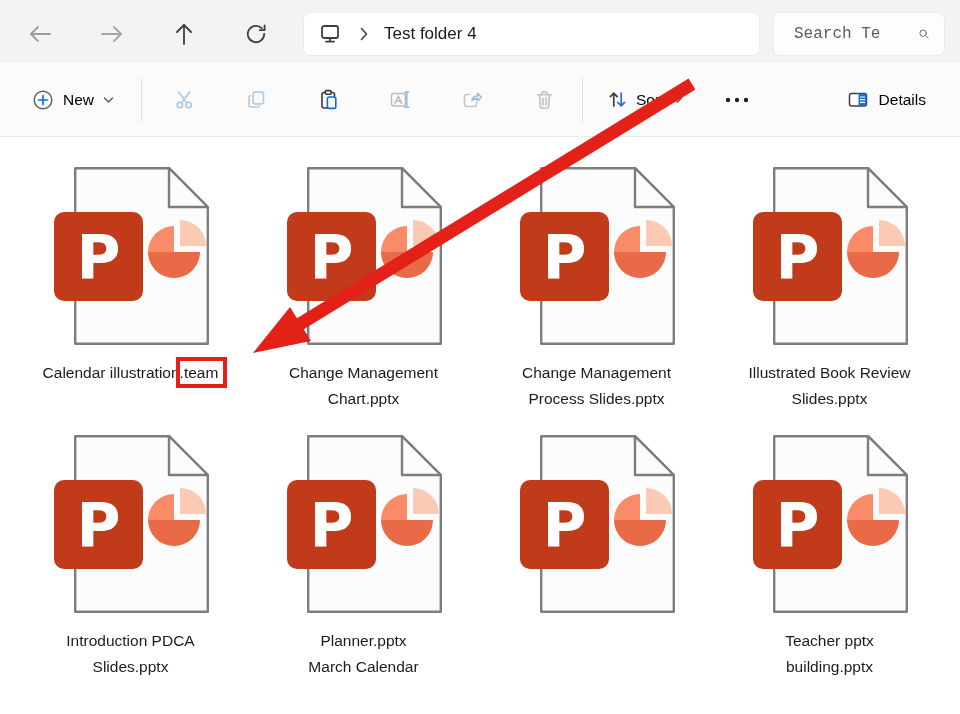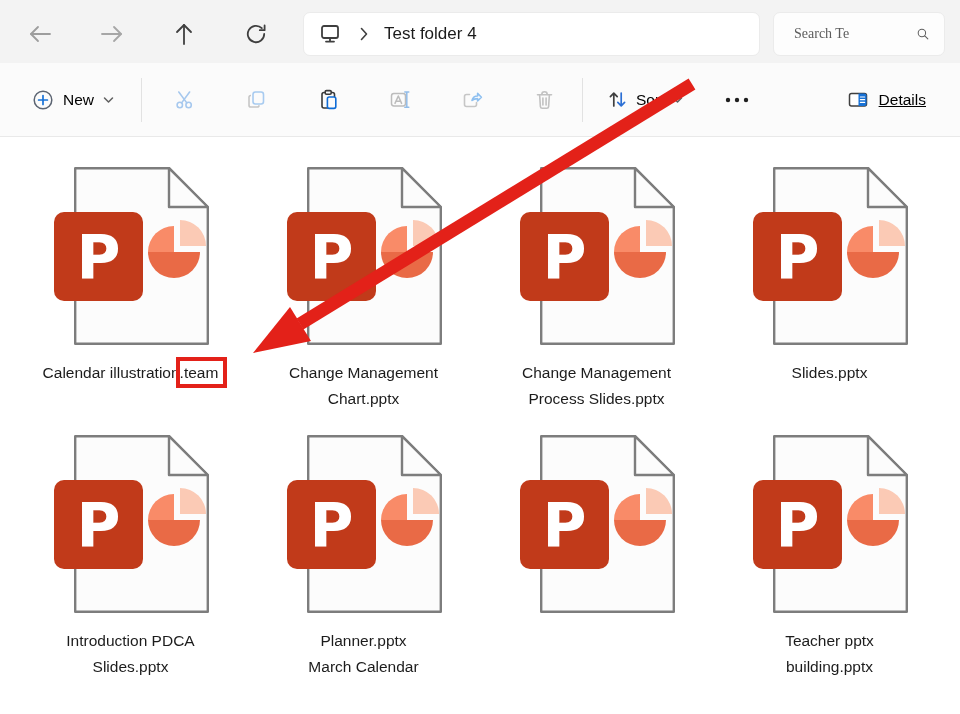--- a/index.html
+++ b/index.html
@@ -26,21 +26,21 @@
   }
   .addressbar .crumb-chevron { margin:0 16px 0 18px; display:flex; }
   .address-text { font-size:17px; color:#1b1b1b; }
   .searchbox {
     margin-left:13px; width:172px; height:44px; background:#fdfdfd;
     border:1px solid #ebebeb; border-radius:7px;
     display:flex; align-items:center; padding:0 14px 0 20px; flex:0 0 auto;
   }
   .searchbox input {
     flex:1 1 auto; min-width:0; border:none; outline:none; background:transparent;
-    font-family:Liberation Serif, serif; font-size:14px; color:#701a75;
+    font-family:Liberation Mono, monospace; font-size:16px; color:#701a75;
   }
   .searchbox input::placeholder { color:#5c5c5c; opacity:1; }
 
   
   .toolbar {
     position:absolute; top:63px; left:0; width:960px; height:74px;
     background:#fbfbfb; border-bottom:1px solid #e9e9e9;
     display:flex; align-items:center;
   }
   .tb-btn {
@@ -50,21 +50,21 @@
   .icon-btn { width:40px; }
   .new-btn { margin-left:22px; padding:0 10px; gap:9px; }
   .new-btn .label, .sort-btn .label, .details-btn .label { font-size:15.5px; color:#000000; }
   .tb-divider { width:1px; height:44px; background:#e2e2e2; flex:0 0 auto; }
   .div1 { margin-left:17px; }
   .div2 { margin-left:18px; }
   .cut-btn { margin-left:22px; }
   .icon-btn + .icon-btn { margin-left:32px; }
   .sort-btn { margin-left:14px; padding:0 10px; gap:8px; }
   .more-btn { margin-left:24px; width:40px; }
-  .details-btn { margin-left:auto; margin-right:24px; padding:0 10px; gap:10px;text-decoration:underline; }
+  .details-btn { margin-left:auto; margin-right:24px; padding:0 10px; gap:10px; }
 
   
   .files-area {
     position:absolute; top:138px; left:0; width:960px; height:576px;
     background:#ffffff; padding:29px 14px 0 14px;
   }
   .files-grid {
     display:grid; grid-template-columns:repeat(4, 233px); grid-auto-rows:268px;
   }
   .tile { display:flex; flex-direction:column; align-items:center; }
@@ -280,20 +280,21 @@
       <svg class="file-icon" viewBox="0 0 156 178">
         <path d="M22.2,1.2 H116 L154.8,40 V176.8 H22.2 Z" fill="#fcfcfc" stroke="#7d7d7d" stroke-width="2.4" stroke-linejoin="round"></path>
         <path d="M116,1.2 V40 H154.8 Z" fill="#fcfcfc" stroke="#7d7d7d" stroke-width="2.4" stroke-linejoin="round"></path>
         <path d="M95,85 A26,26 0 0 0 147,85 Z" fill="#e96a46"></path>
         <path d="M121,85 H95 A26,26 0 0 1 121,59 Z" fill="#f98b68"></path>
         <path d="M127,79 V53 A26,26 0 0 1 153,79 Z" fill="#fbcab5"></path>
         <rect x="1" y="45" width="89" height="89" rx="10" fill="#c13a1a"></rect>
         <text x="45.5" y="111" font-size="60" font-weight="bold" fill="#ffffff" text-anchor="middle" font-family="DejaVu Sans, sans-serif">P</text>
       </svg>
       <div class="file-label">
+            <div class="label-line">Illustrated Book Review</div>
             <div class="label-line">Slides.pptx</div>
           </div>
     </div>
 
     <div class="tile">
       <svg class="file-icon" viewBox="0 0 156 178">
         <path d="M22.2,1.2 H116 L154.8,40 V176.8 H22.2 Z" fill="#fcfcfc" stroke="#7d7d7d" stroke-width="2.4" stroke-linejoin="round"></path>
         <path d="M116,1.2 V40 H154.8 Z" fill="#fcfcfc" stroke="#7d7d7d" stroke-width="2.4" stroke-linejoin="round"></path>
         <path d="M95,85 A26,26 0 0 0 147,85 Z" fill="#e96a46"></path>
         <path d="M121,85 H95 A26,26 0 0 1 121,59 Z" fill="#f98b68"></path>

